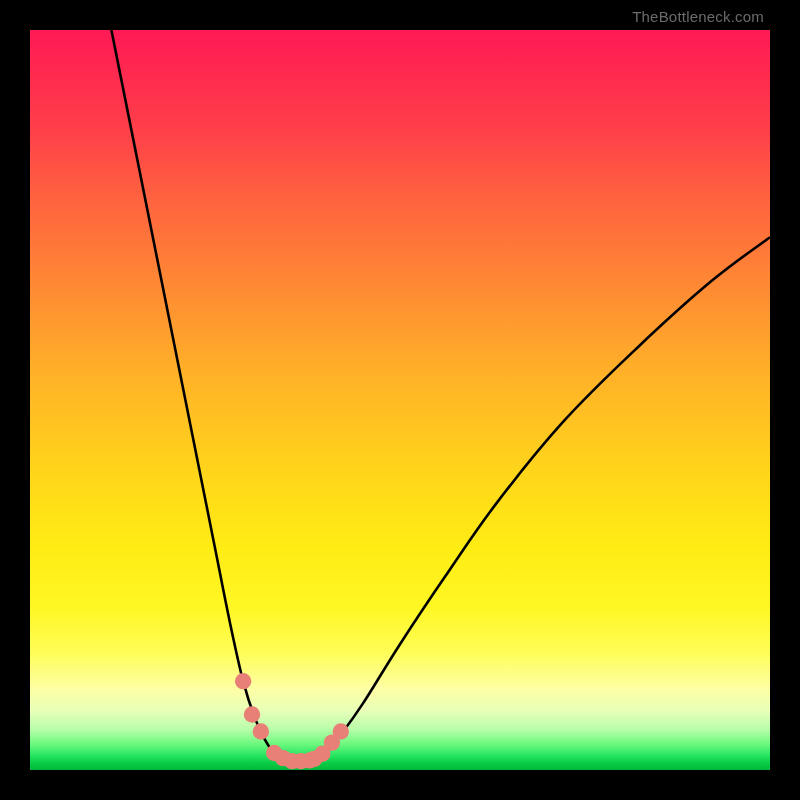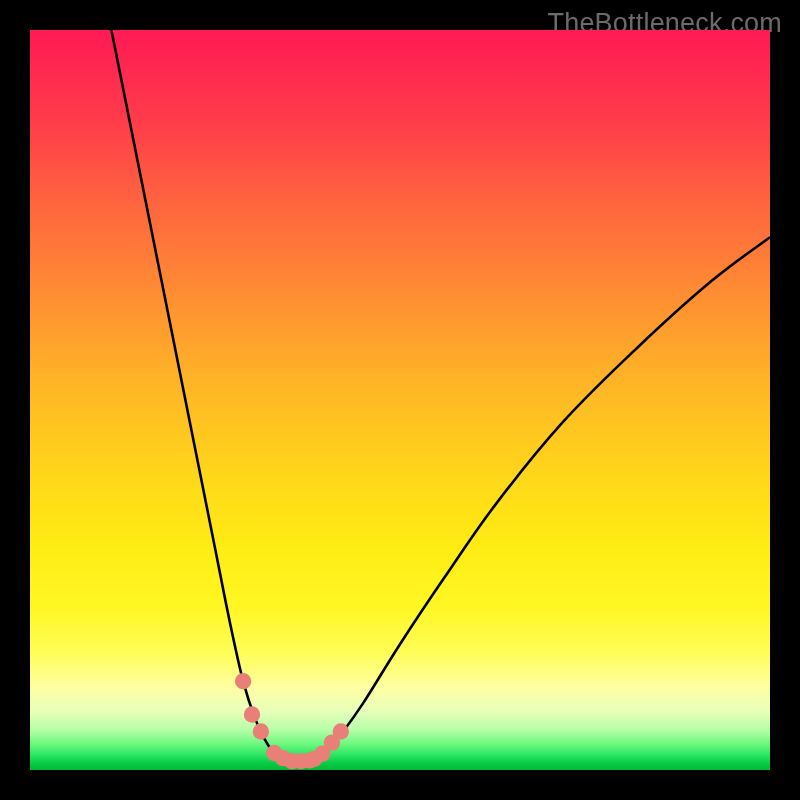--- a/index.html
+++ b/index.html
@@ -51,23 +51,23 @@
       #00b838 100%
     );
   }
   .curve-layer {
     position: absolute;
     inset: 0;
   }
   .watermark {
     position: absolute;
     top: 8px;
-    right: 18px;
+    right: 36px;
     color: #6b6b6b;
-    font-size: 27px;
+    font-size: 15px;
     font-weight: 400;
     letter-spacing: 0.2px;
     user-select: none;
   }
 </style>
 </head>
 <body>
 
 <div class="frame">
   <div class="watermark">TheBottleneck.com</div>

